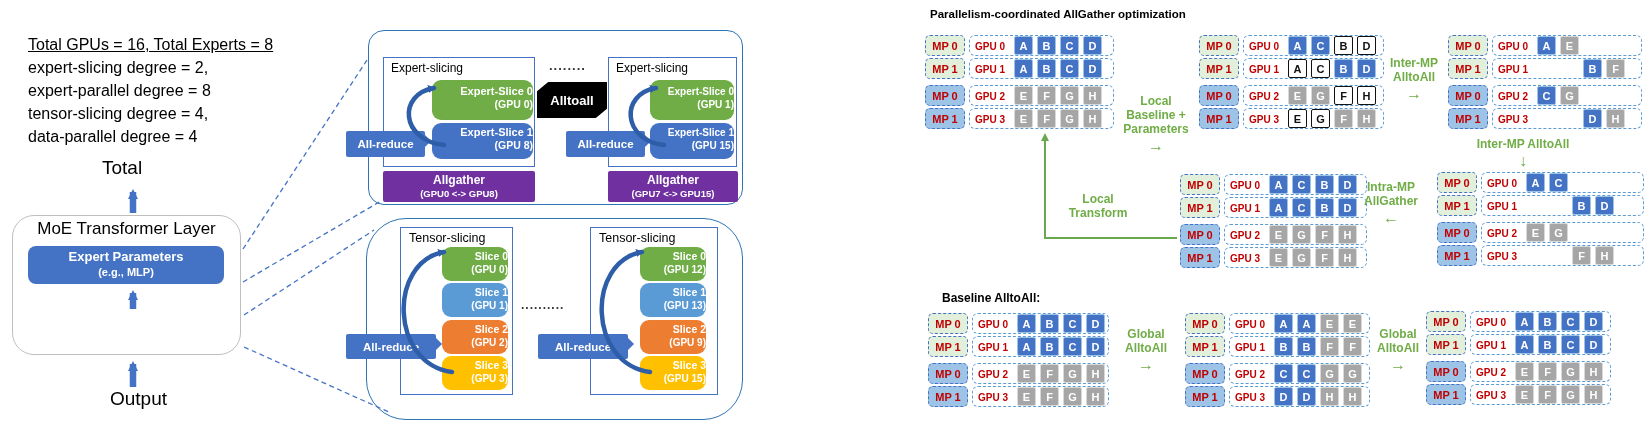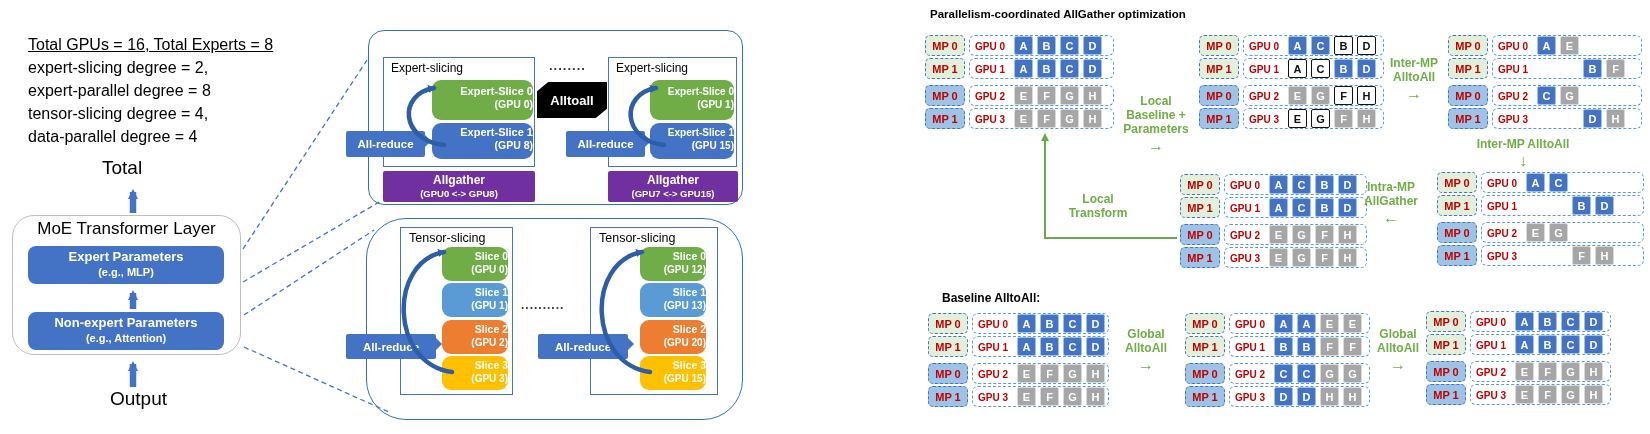--- a/index.html
+++ b/index.html
@@ -109,24 +109,20 @@
 
   <div class="abs io-label" style="left:102px; top:157px;">Total</div>
   <div class="abs io-label" style="left:110px; top:388px;">Output</div>
 
   <div class="abs moe-box"></div>
   <div class="abs param" style="top:246px;">
     <div class="l1">Expert Parameters</div>
     <div class="l2">(e.g., MLP)</div>
   </div>
   <div class="abs moe-title">MoE Transformer Layer</div>
-  <div class="abs param" style="top:312px;">
-    <div class="l1">Non-expert Parameters</div>
-    <div class="l2">(e.g., Attention)</div>
-  </div>
 
   <div class="abs ep-box"></div>
 
   <div class="abs sub-box" style="left:383px; top:57px; width:152px; height:110px;">
     <div class="sub-title">Expert-slicing</div>
   </div>
   <div class="abs slice" style="left:432px; top:80px; width:101px; height:40px; background:#70AD47;">
     <div class="s1">Expert-Slice 0</div>
     <div class="s2">(GPU 0)</div>
   </div>
@@ -191,21 +187,21 @@
   <div class="abs slice tslice" style="left:640px; top:247px; width:66px; height:34px; background:#70AD47;">
     <div class="s1">Slice 0</div>
     <div class="s2">(GPU 12)</div>
   </div>
   <div class="abs slice tslice" style="left:640px; top:283px; width:66px; height:34px; background:#5B9BD5;">
     <div class="s1">Slice 1</div>
     <div class="s2">(GPU 13)</div>
   </div>
   <div class="abs slice tslice" style="left:640px; top:320px; width:66px; height:34px; background:#ED7D31;">
     <div class="s1">Slice 2</div>
-    <div class="s2">(GPU 20)</div>
+    <div class="s2">(GPU 9)</div>
   </div>
   <div class="abs slice tslice" style="left:640px; top:356px; width:66px; height:34px; background:#FFC000;">
     <div class="s1">Slice 3</div>
     <div class="s2">(GPU 15)</div>
   </div>
   <div class="abs allreduce" style="left:538px; top:334px; width:90px; height:25px;">All-reduce</div>
 
   <div class="abs r-title">Parallelism-coordinated AllGather optimization</div>
   <div class="abs b-title">Baseline AlltoAll:</div>
   <div id="right-root">

